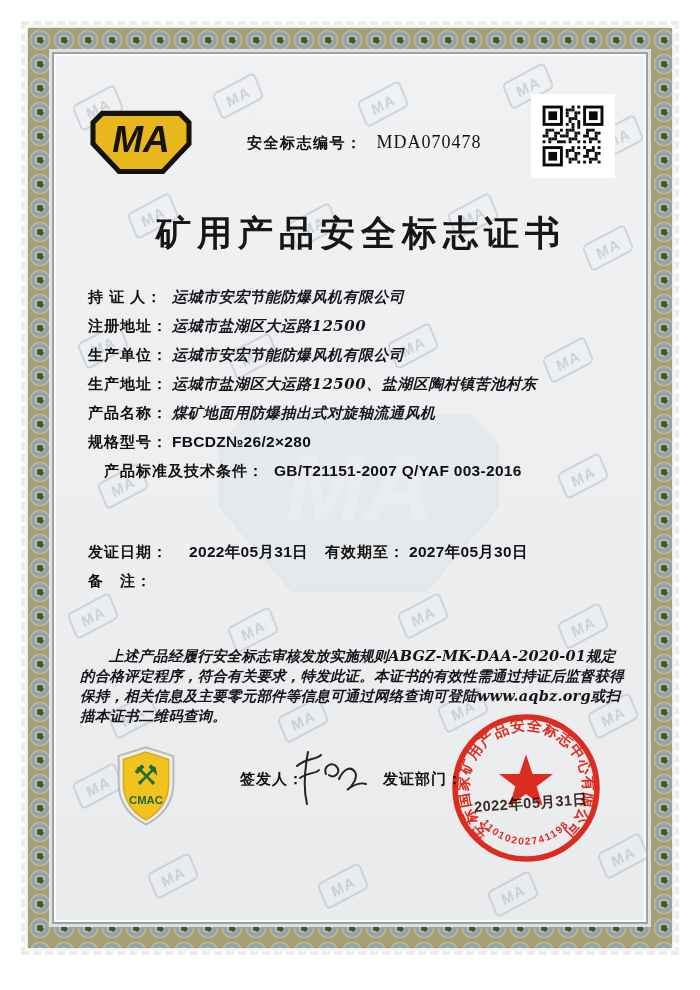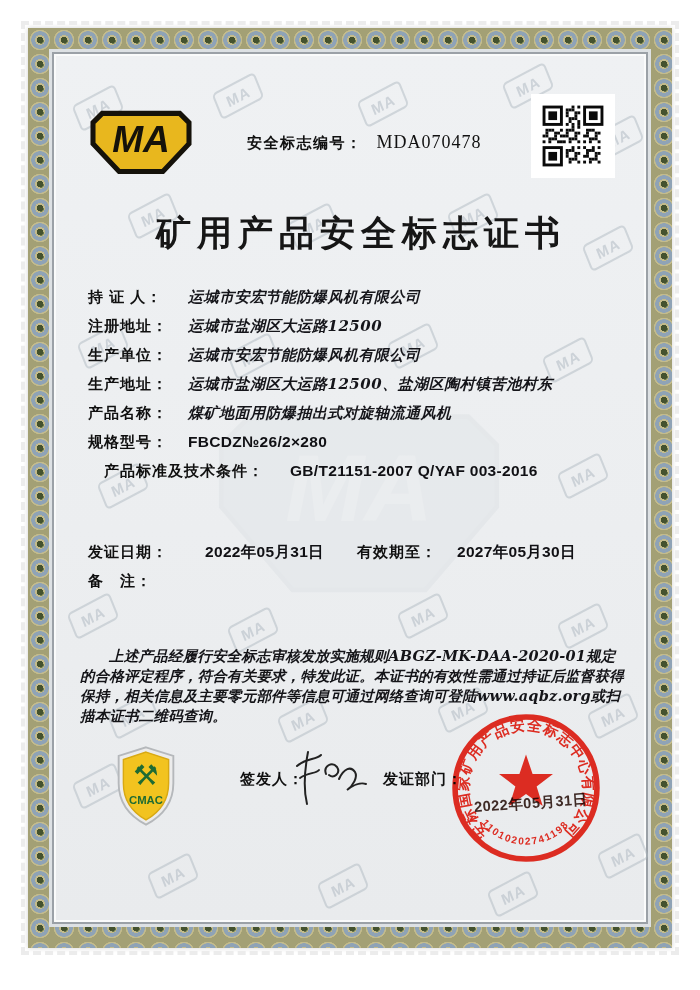--- a/index.html
+++ b/index.html
@@ -46,21 +46,21 @@
   .certno-value { font-family:"Liberation Serif", serif; font-size:18px; color:#111;
                   letter-spacing:1px; margin-left:14px; }
   .qr { position:absolute; left:477px; top:40px; }
 
   .title { position:absolute; left:0; right:0; top:156px; text-align:center;
            font-family:"Liberation Serif", serif; font-weight:bold; font-size:35px;
            color:#161616; letter-spacing:6px;padding-left:22px; }
 
   
   .fields { position:absolute; left:34px; top:234px; right:14px; }
-  .row { display:flex; align-items:baseline; line-height:18px; margin-bottom:11px;gap:16px; }
+  .row { display:flex; align-items:baseline; line-height:18px; margin-bottom:11px; }
   .row .lbl { font-size:15px; font-weight:bold; color:#101010; letter-spacing:1px;
               width:84px; flex:none; }
   .row .lbl.wide { width:auto; margin-right:10px;margin-left:16px; }
   .val-kai { font-family:"DejaVu Serif", serif; font-style:italic; font-weight:600;
              font-size:15px; color:#15151a; letter-spacing:.5px; }
   .val-print { font-size:15.5px; font-weight:bold; color:#101014; letter-spacing:.3px;text-align:center; }
   .row.gap-before { margin-top:19px; }
   .issue .v1 { width:153px; flex:none; }
   .issue .lbl2 { font-size:15px; font-weight:bold; color:#101010; letter-spacing:1px;
                  width:84px; flex:none;margin-top:44px; }

